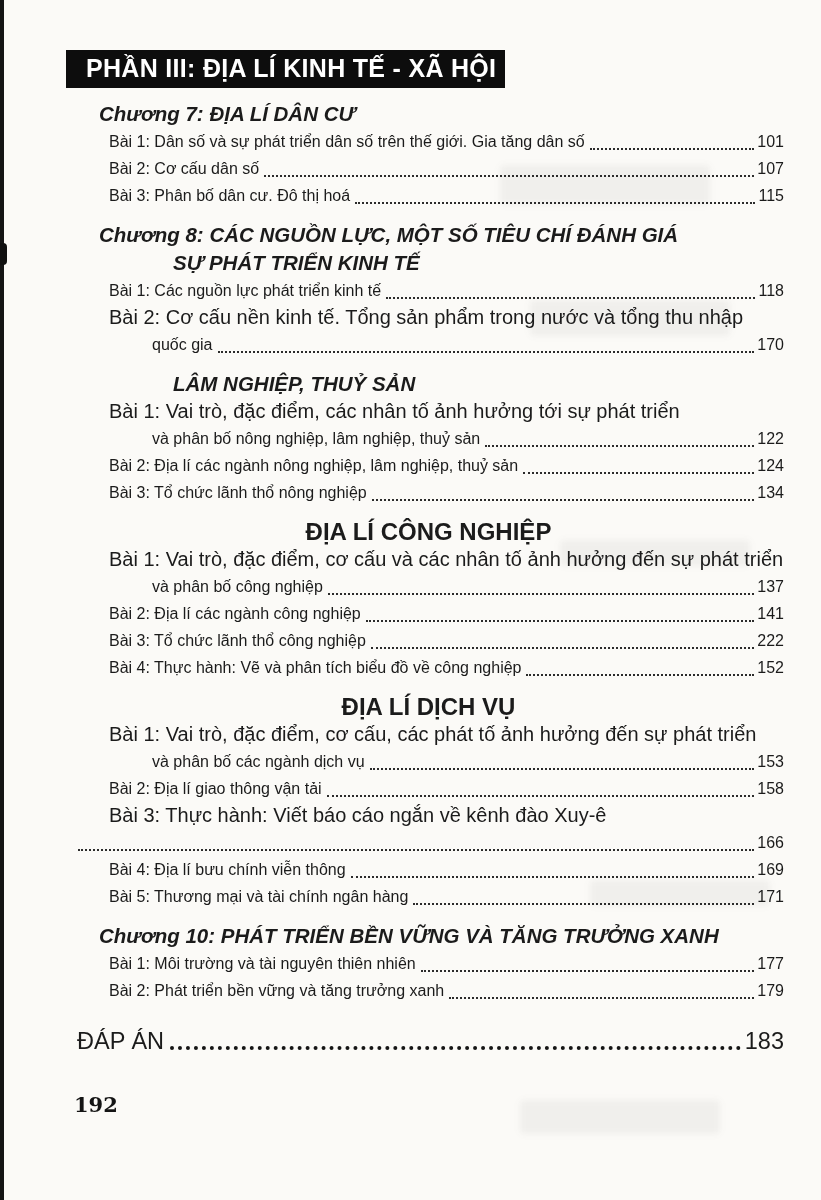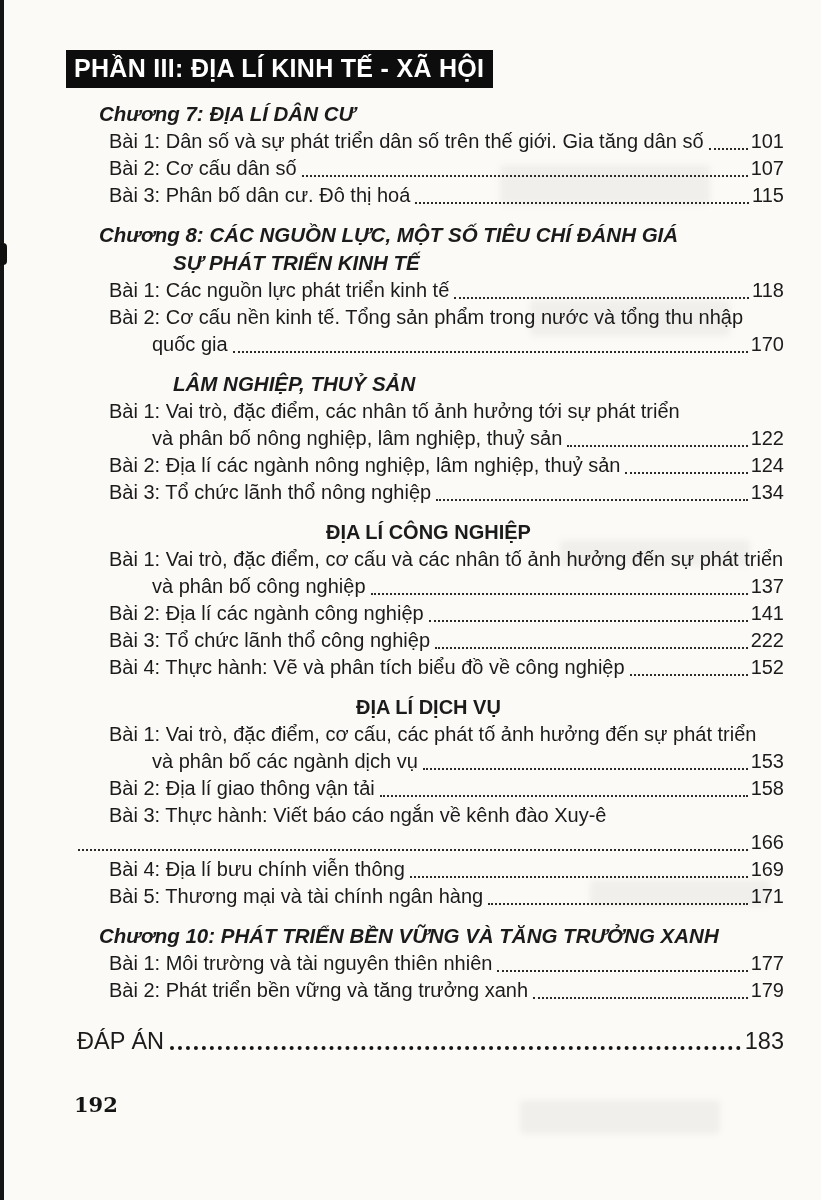--- a/index.html
+++ b/index.html
@@ -23,43 +23,43 @@
     position:absolute;background:rgba(60,60,60,0.06);
     filter:blur(3px);border-radius:4px;
   }
   .content{
     position:absolute;left:66px;top:50px;width:718px;
   }
   .part-header{
     display:inline-block;
     background:#0d0d0d;color:#ffffff;
     font-weight:bold;font-size:25px;line-height:27px;
-    padding:5px 9px 6px 8px;letter-spacing:0.3px;
+    padding:5px 9px 6px 20px;letter-spacing:0.3px;
   }
   .toc{margin-top:2px;margin-left:7px;}
   .chapter{
     margin-top:12px;
     font-weight:bold;font-style:italic;
     font-size:20.5px;line-height:28px;
   }
   .chapter-l1{padding-left:26px;}
   .chapter-l2{padding-left:100px;}
   .section-heading{
     margin-top:12px;
-    font-weight:bold;font-size:20px;line-height:28px;
+    font-weight:bold;font-size:24px;line-height:28px;
     text-align:center;
   }
   .entry-line1{
     padding-left:36px;
     font-size:20px;line-height:27px;
     white-space:nowrap;
   }
   .entry-row{
     display:flex;align-items:flex-end;
-    font-size:20px;line-height:27px;
+    font-size:16px;line-height:27px;
   }
   .entry-row .txt{white-space:nowrap;}
   .ind1{padding-left:36px;}
   .ind2{padding-left:79px;}
   .leader{
     flex:1;
     border-bottom:2px dotted #2b2b2b;
     margin:0 3px 5px 5px;
     min-width:20px;
   }

